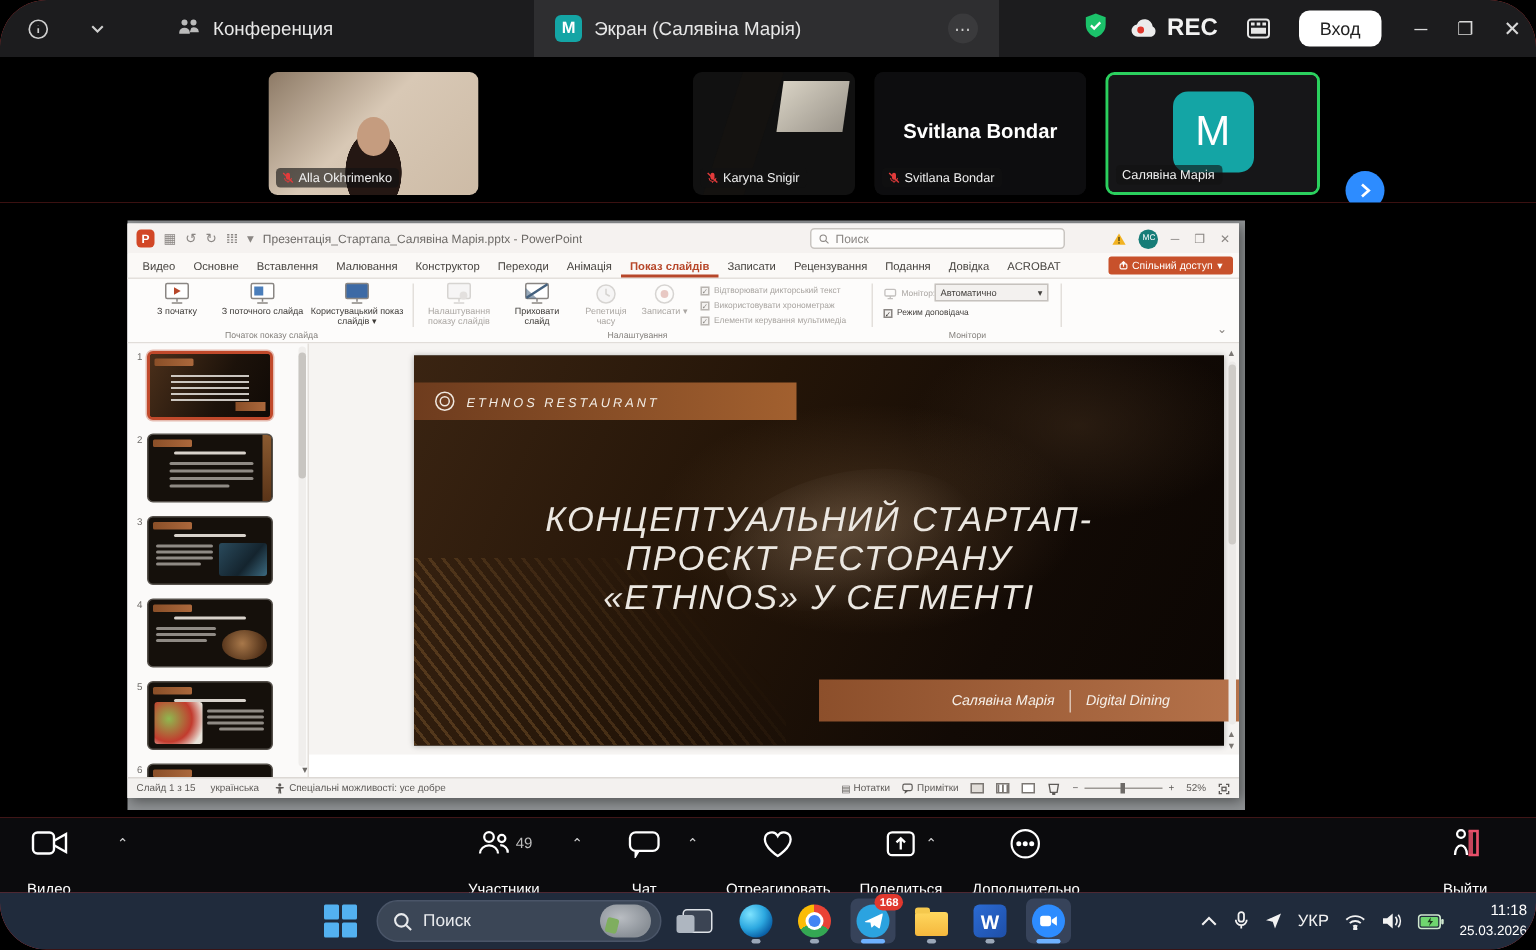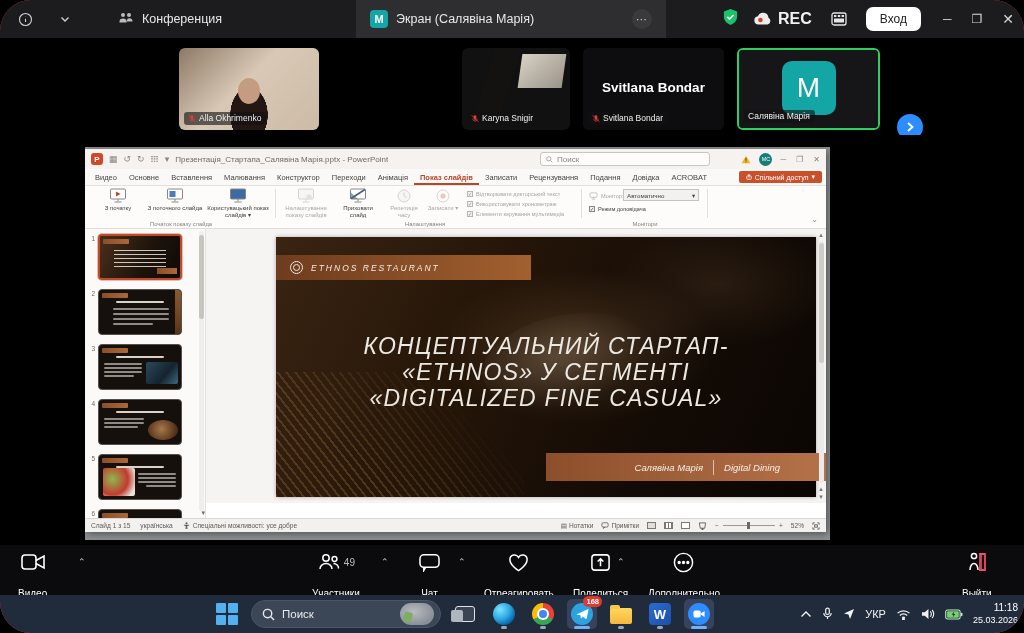--- a/index.html
+++ b/index.html
@@ -500,22 +500,22 @@
           <div class="rightcol">
             <div class="canvas">
               <div class="slide">
                 <div class="slide-photo"></div>
                 <div class="brand-banner">
                   <span class="plate"></span>
                   <span class="brand-txt">ETHNOS RESTAURANT</span>
                 </div>
                 <div class="slide-title">
                   <div>КОНЦЕПТУАЛЬНИЙ СТАРТАП-</div>
+                  <div>ПРОЄКТ РЕСТОРАНУ</div>
                   <div>«ETHNOS» У СЕГМЕНТІ</div>
-                  <div>«DIGITALIZED FINE CASUAL»</div>
                 </div>
                 <div class="foot-banner">
                   <span>Салявіна Марія</span>
                   <span class="vdiv"></span>
                   <span>Digital Dining</span>
                 </div>
               </div>
               <div class="canvas-scroll">
                 <span>▴</span>
                 <div class="track"></div>

